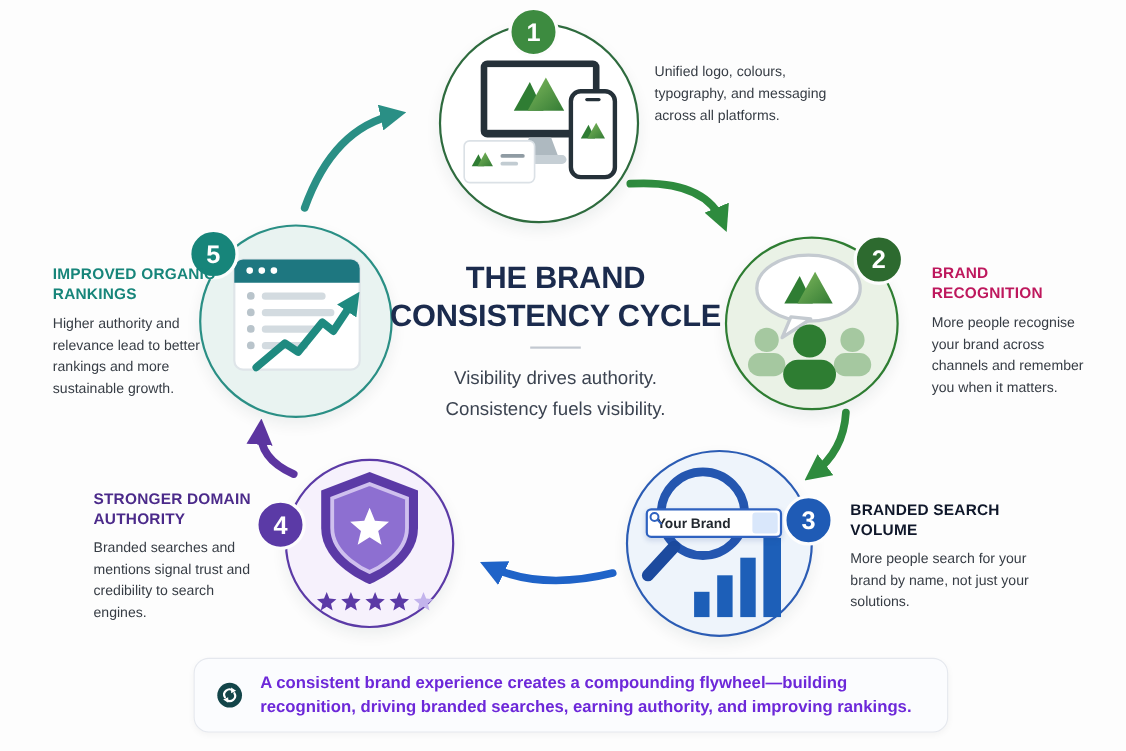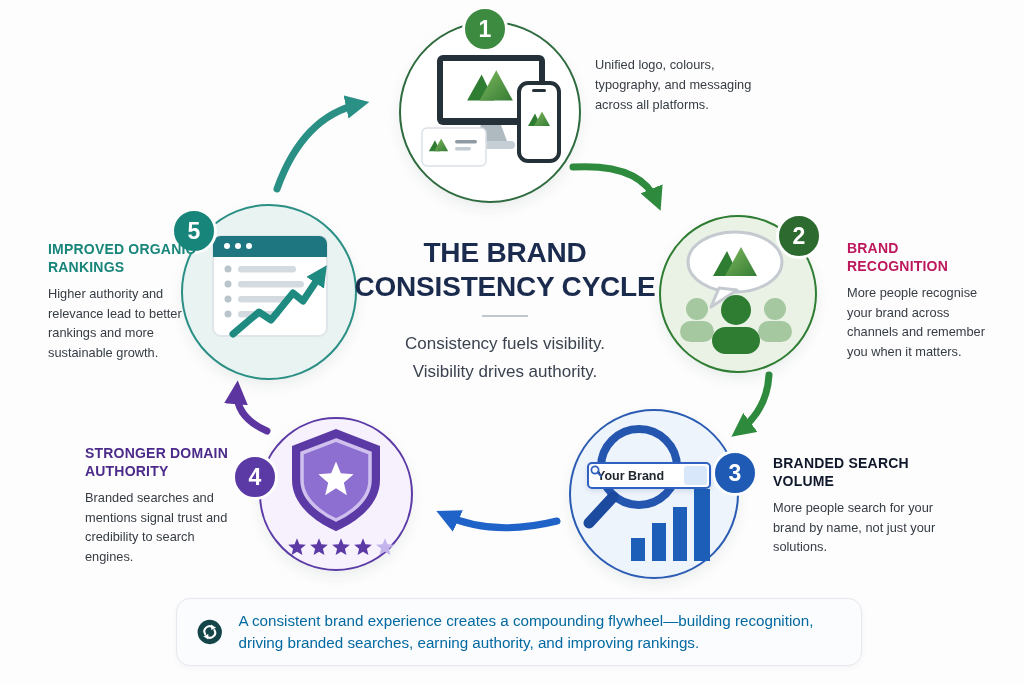--- a/index.html
+++ b/index.html
@@ -56,21 +56,21 @@
     width:23px;height:19px;margin-right:2px;background:#d9e7fb;border-radius:3px;
     display:flex;align-items:center;justify-content:center;flex:none;
   }
   
   .footer{
     position:absolute;left:176px;top:598px;width:686px;height:68px;z-index:3;
     background:#fbfcfe;border:1.5px solid #e5e8ee;border-radius:14px;
     box-sizing:border-box;display:flex;align-items:center;gap:16px;padding:0 20px;
     box-shadow:0 2px 6px rgba(0,0,0,.04);
   }
-  .footer .txt{font-size:15.2px;line-height:1.45;color:#0369a1;font-weight:400;max-width:612px;}
+  .footer .txt{font-size:15.2px;line-height:1.45;color:#6d28d9;font-weight:700;max-width:612px;}
   .hiddefs{position:absolute;width:0;height:0;overflow:hidden;}
 </style>
 </head>
 <body>
 
 <div class="canvas">
 
   <svg class="hiddefs" aria-hidden="true">
     <defs>
       <linearGradient id="lg-green" x1="0" y1="0" x2="1" y2="1">
@@ -216,22 +216,22 @@
   </div>
   <div class="tblock t5">
     <h3>IMPROVED ORGANIC RANKINGS</h3>
     <p>Higher authority and relevance lead to better rankings and more sustainable growth.</p>
   </div>
 
   <div class="center">
     <div class="big">THE BRAND</div>
     <div class="big">CONSISTENCY CYCLE</div>
     <div class="rule"></div>
+    <div class="tag">Visibility drives authority.</div>
     <div class="tag">Consistency fuels visibility.</div>
-    <div class="tag">Visibility drives authority.</div>
   </div>
 
   <div class="footer">
     <svg width="44" height="44" viewBox="0 0 44 44">
       <circle cx="22" cy="22" r="21" fill="#134549"></circle>
       <g stroke="#ffffff" stroke-width="3.6" fill="none" stroke-linecap="round">
         <path d="M14,25.5 A8.8,8.8 0 0 1 27.5,14.5"></path>
         <path d="M30,18.5 A8.8,8.8 0 0 1 16.5,29.5"></path>
       </g>
       <polygon points="24.5,9 33,14.5 24.5,18.5" fill="#ffffff"></polygon>

